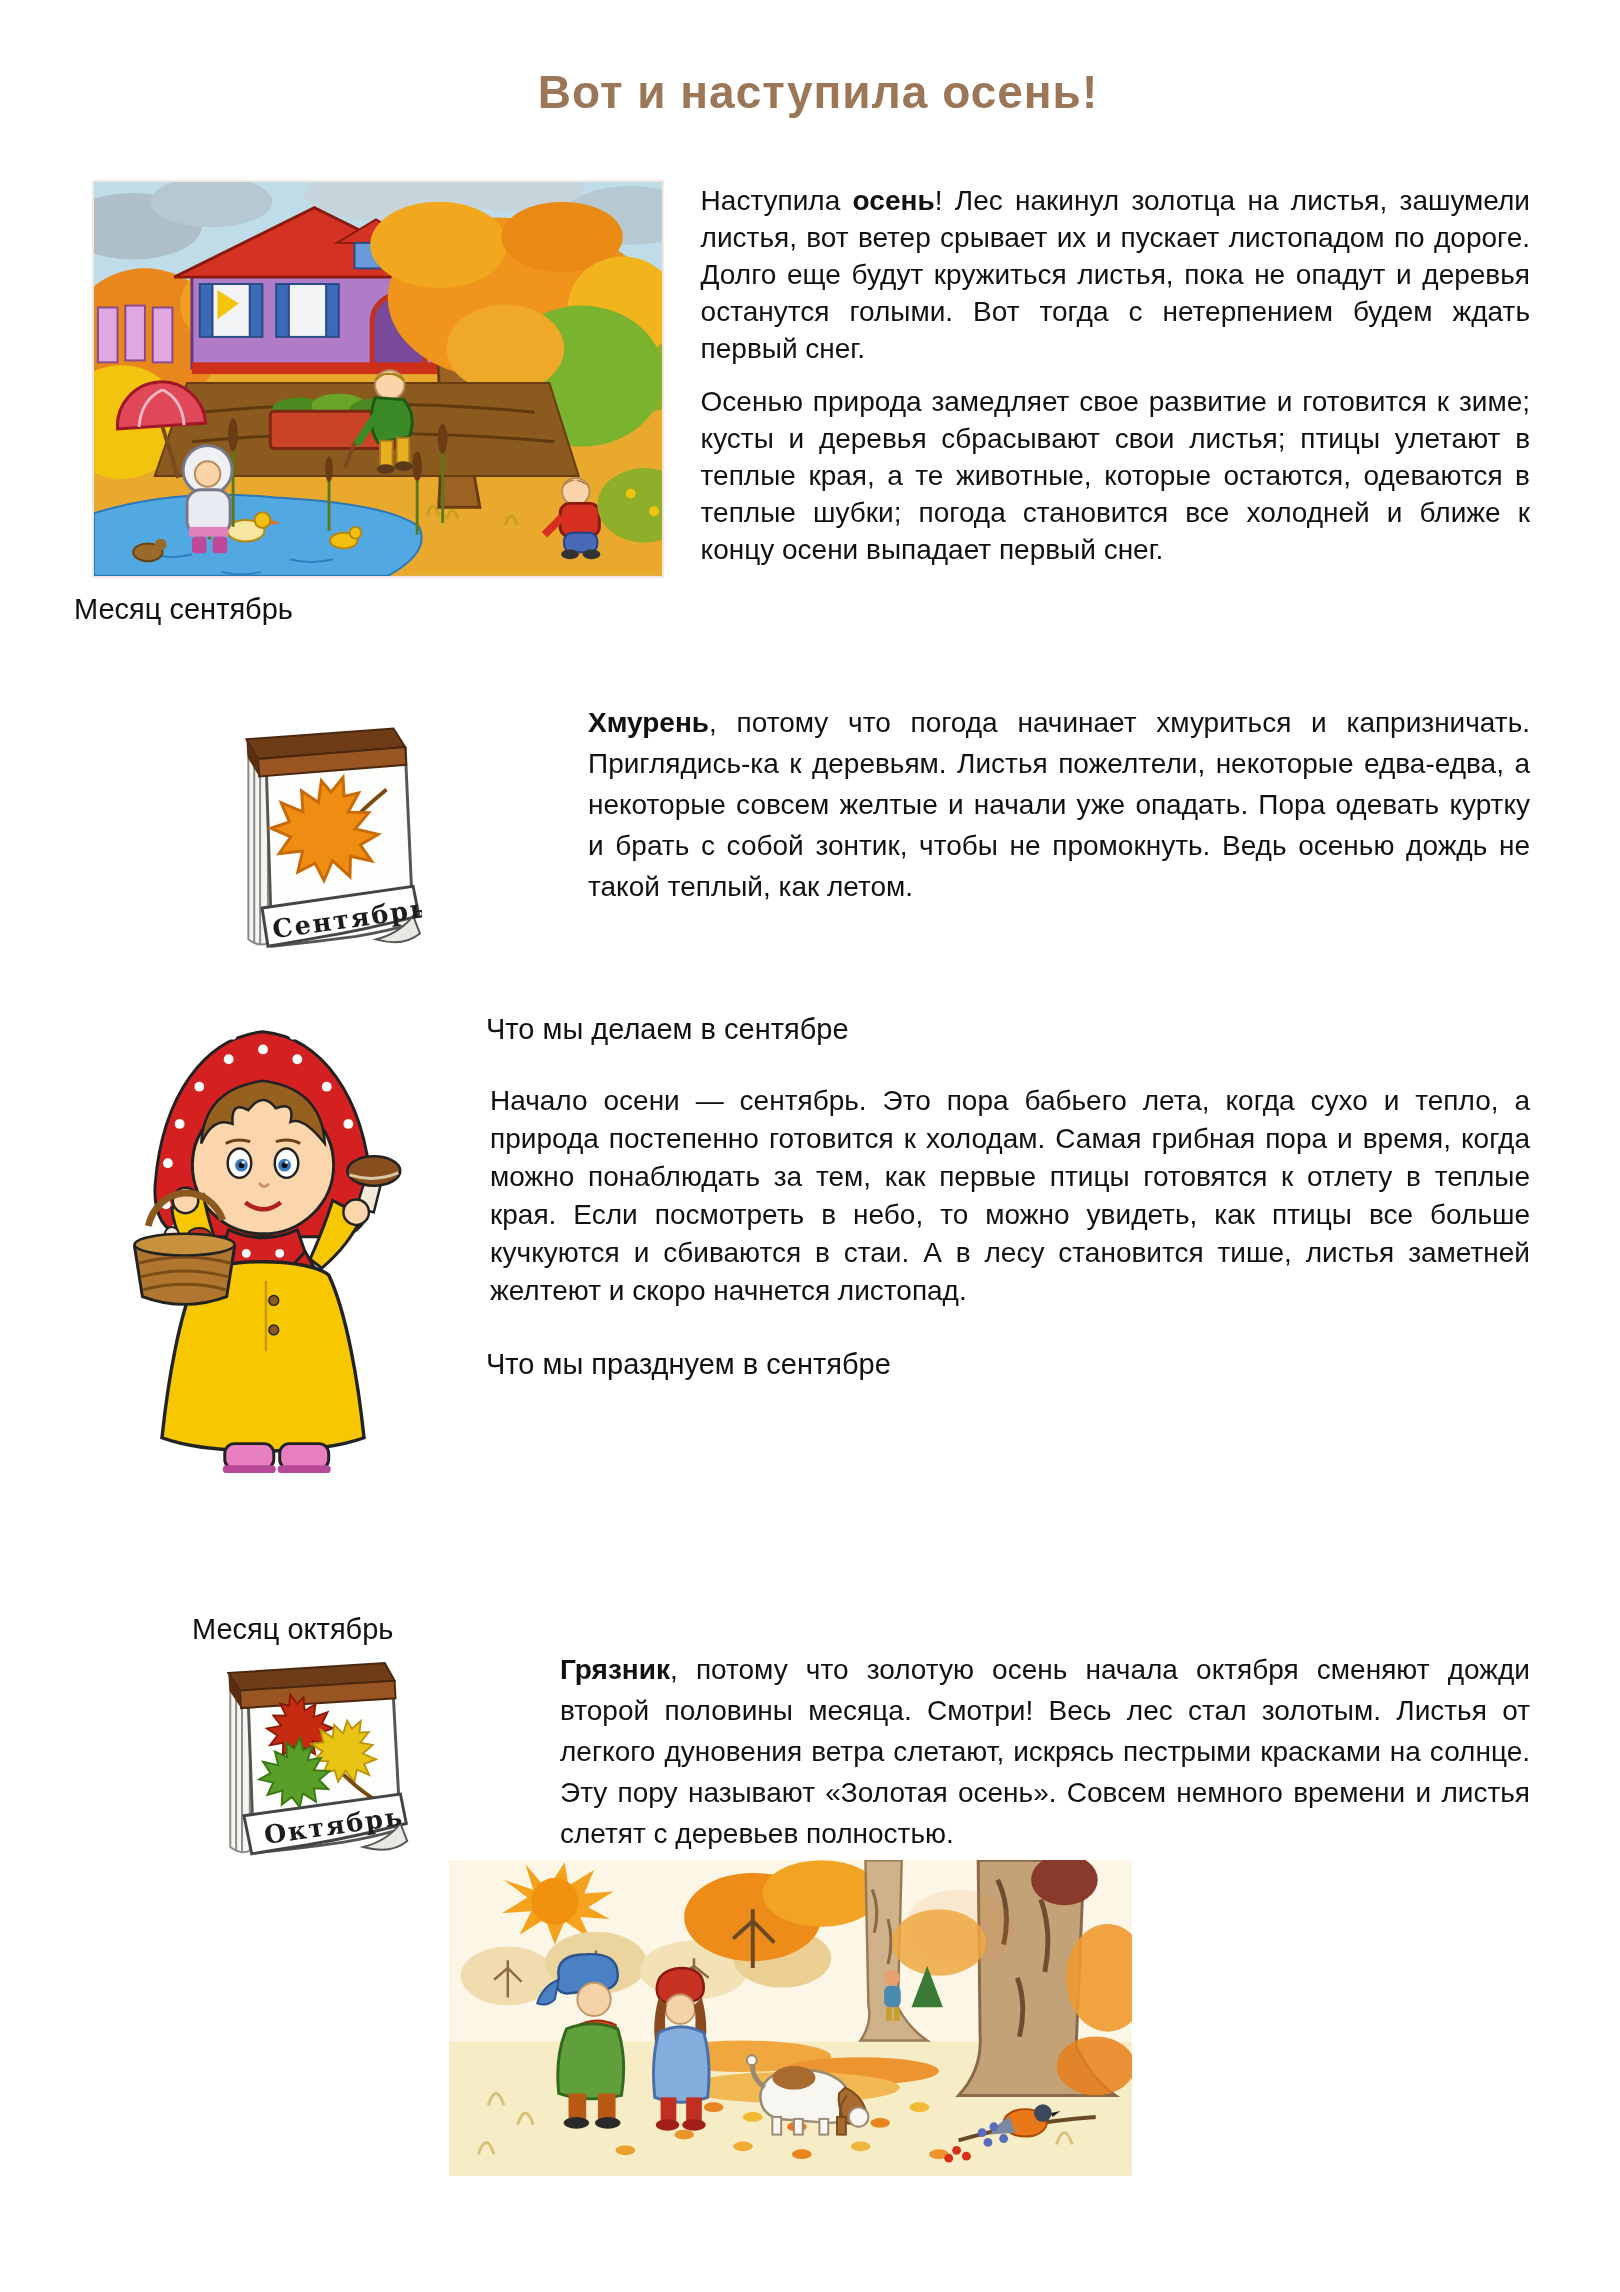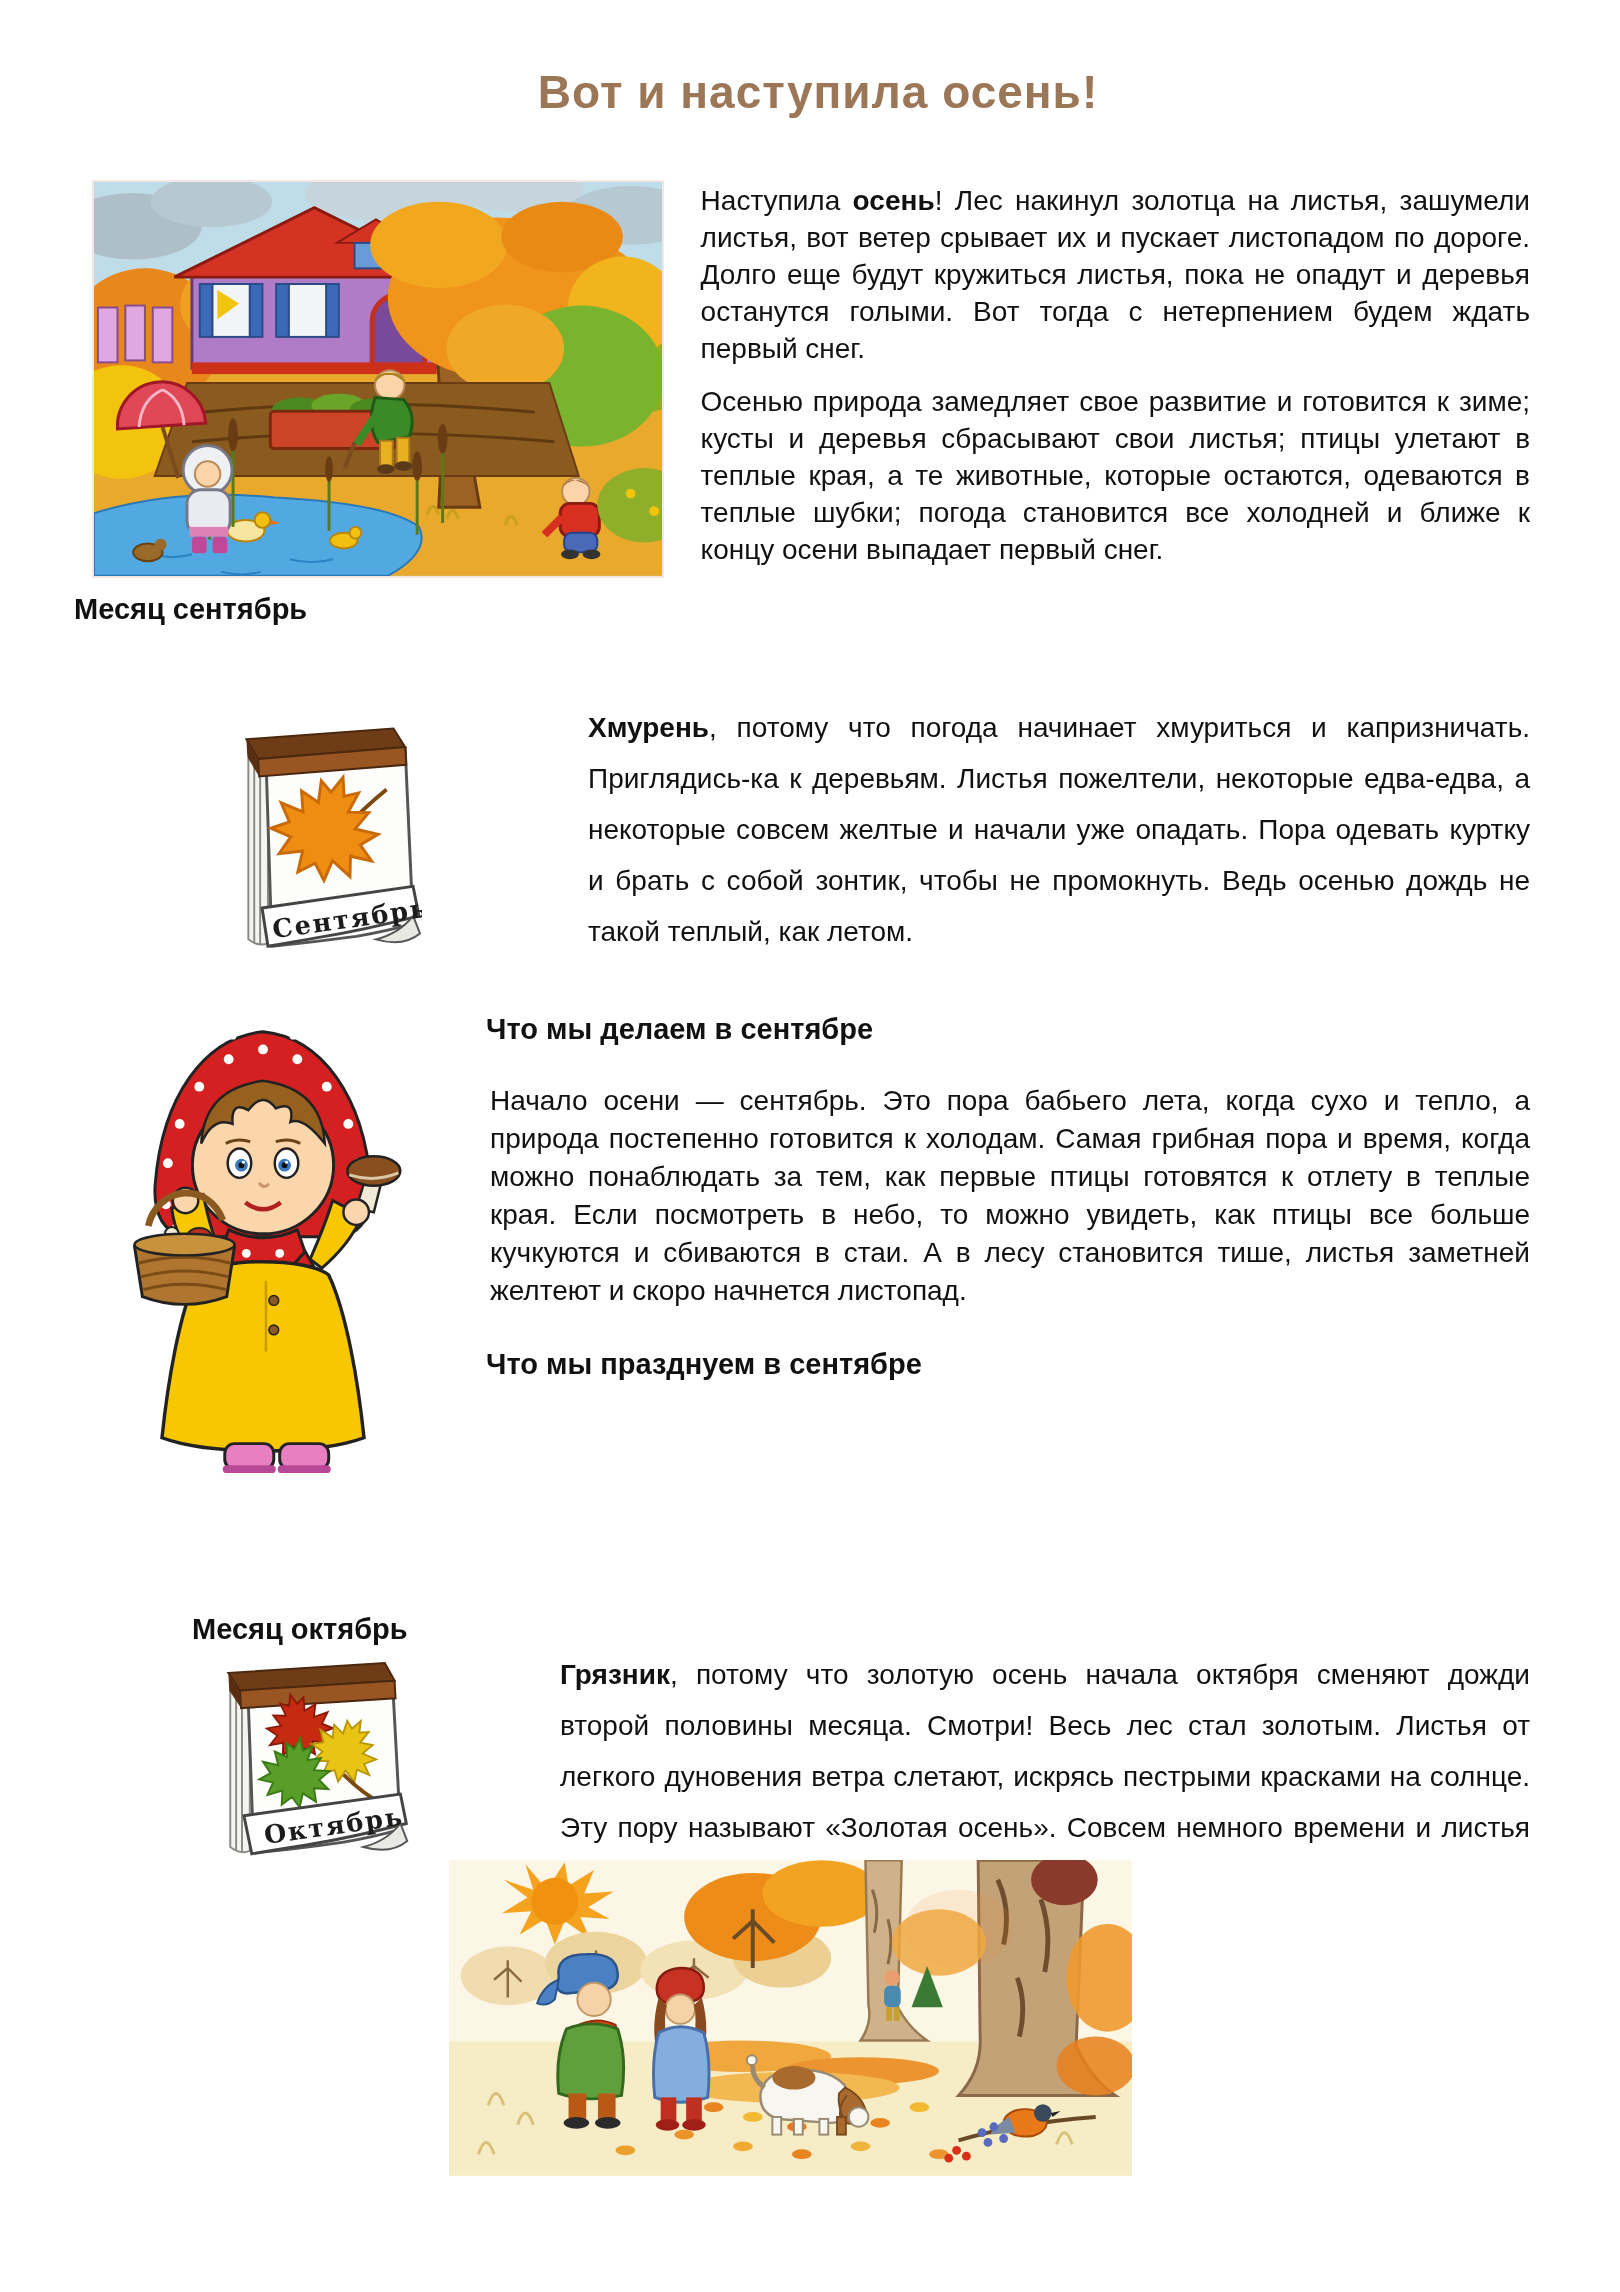--- a/index.html
+++ b/index.html
@@ -3,24 +3,24 @@
 <meta charset="utf-8">
 <style>
   html,body{margin:0;padding:0;background:#888;}
   #page{position:relative;width:1620px;height:2293px;background:#ffffff;overflow:hidden;
         font-family:"Liberation Sans",sans-serif;color:#111;padding-left:16px;}
   .title{position:absolute;top:65px;left:0;width:100%;text-align:center;
          font-size:46px;font-weight:bold;letter-spacing:1px;color:#9b7657;}
   .sec{position:absolute;}
   p{margin:4px;}
   .body-text{font-size:28px;line-height:37px;text-align:justify;}
-  .body-text.lh42{line-height:51px;}
+  .body-text.lh42{line-height:41px;}
   .body-text.lh39{line-height:38px;}
   b{font-weight:bold;}
-  .h-bold{font-size:29px;font-weight:bold;line-height:35px;}
+  .h-bold{font-size:29px;font-weight:normal;line-height:35px;}
   .sec-intro{top:178px;left:74px;width:1460px;}
   .intro-img{float:left;width:568px;height:394px;margin:2px 37px 13.7px 17.6px;
              border:2.9px solid #f3e7e4;background:#bfdde8;}
   .p-gap{margin-bottom:15.7px;}
   .month-h{clear:left;margin-top:9.8px;}
   .sec-september{top:698px;left:74px;width:1460px;display:flex;}
   .col-cal1{width:510px;flex:0 0 510px;}
   .col-cal1 svg{margin-left:137px;margin-top:5.9px;}
   .sec-sepmain{top:1012px;left:74px;width:1460px;display:flex;}
   .col-girl{width:412px;flex:0 0 412px;}

